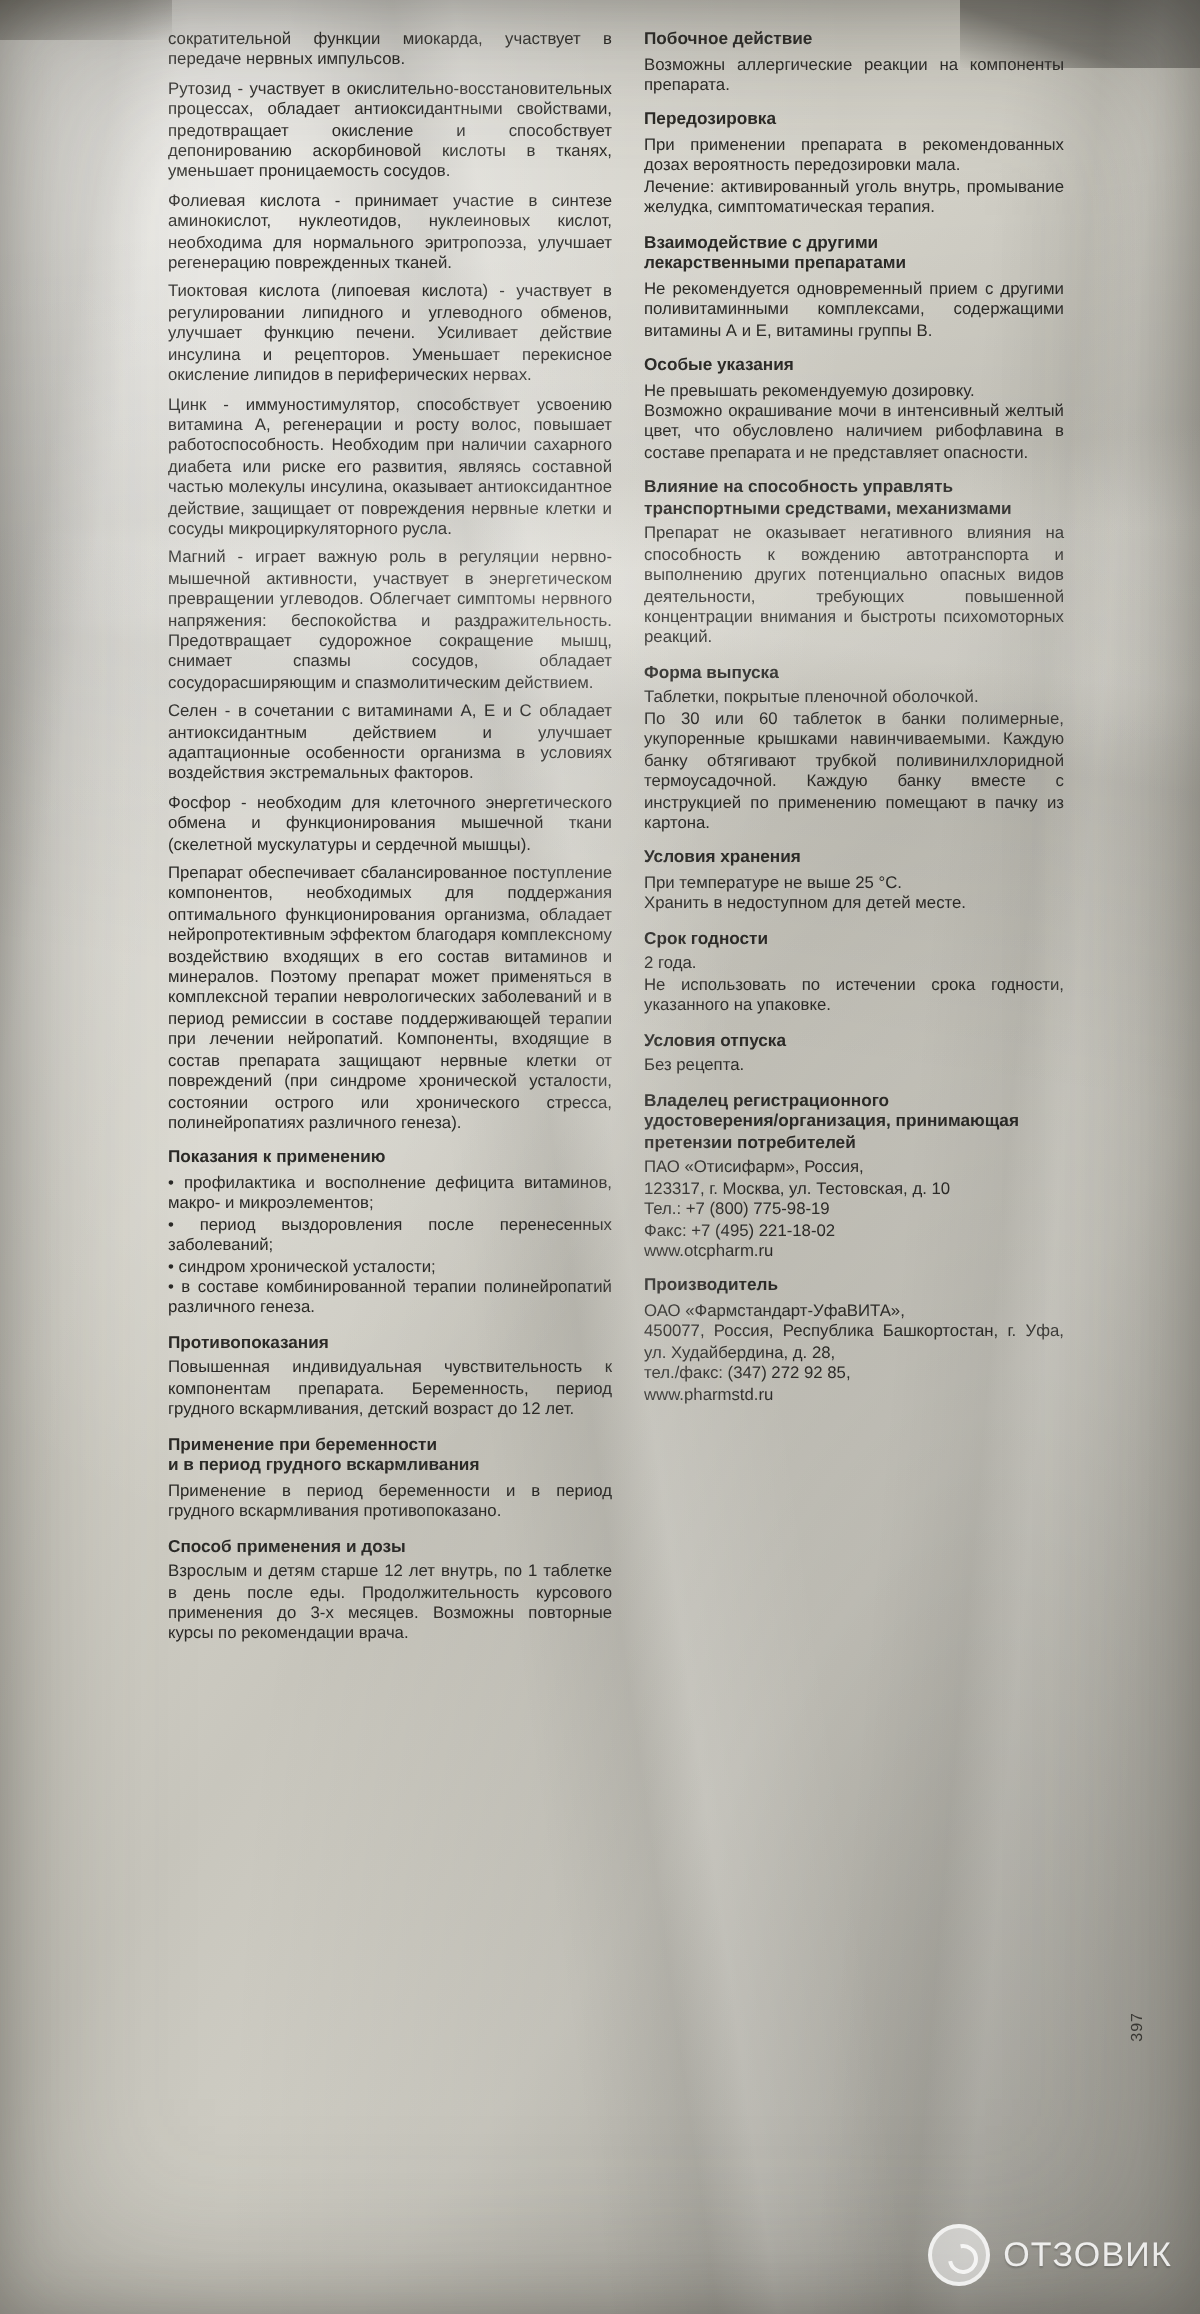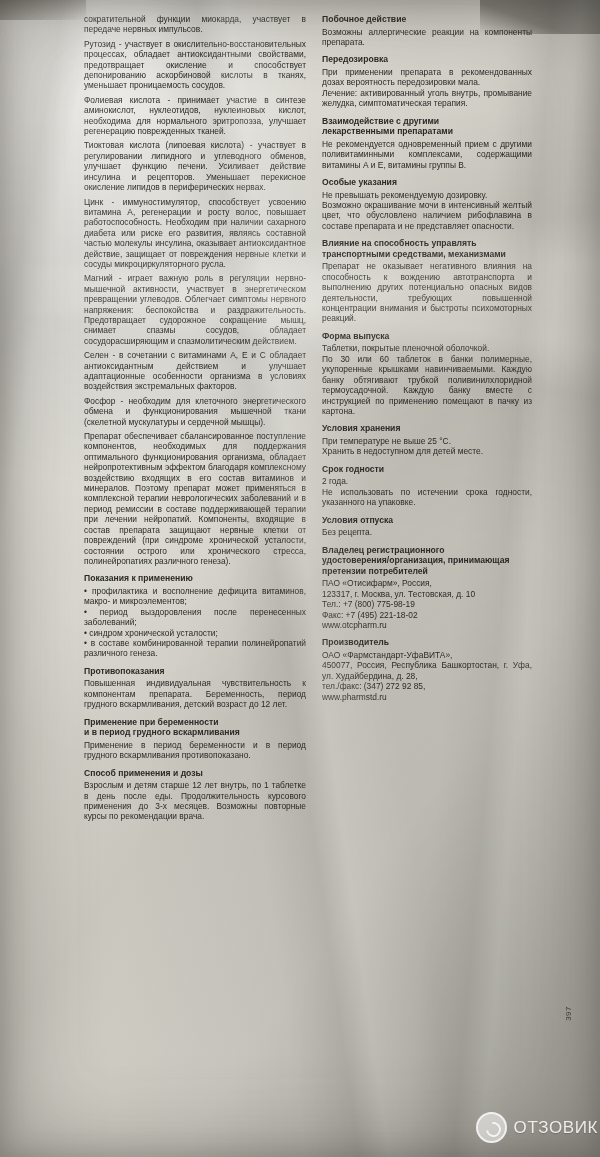--- a/index.html
+++ b/index.html
@@ -97,21 +97,21 @@
     font-size: 8px;
     color: #3a3935;
     transform: rotate(-90deg);
     transform-origin: right top;
     letter-spacing: 0.5px;
   }
 
   
   .watermark {
     position: absolute;
-    right: 2px;
+    right: 14px;
     bottom: 14px;
     display: flex;
     align-items: center;
     gap: 7px;
     opacity: 0.92;
     justify-content: space-between;
   }
   .wm-circle {
     width: 27px; height: 27px;
     border-radius: 50%;

